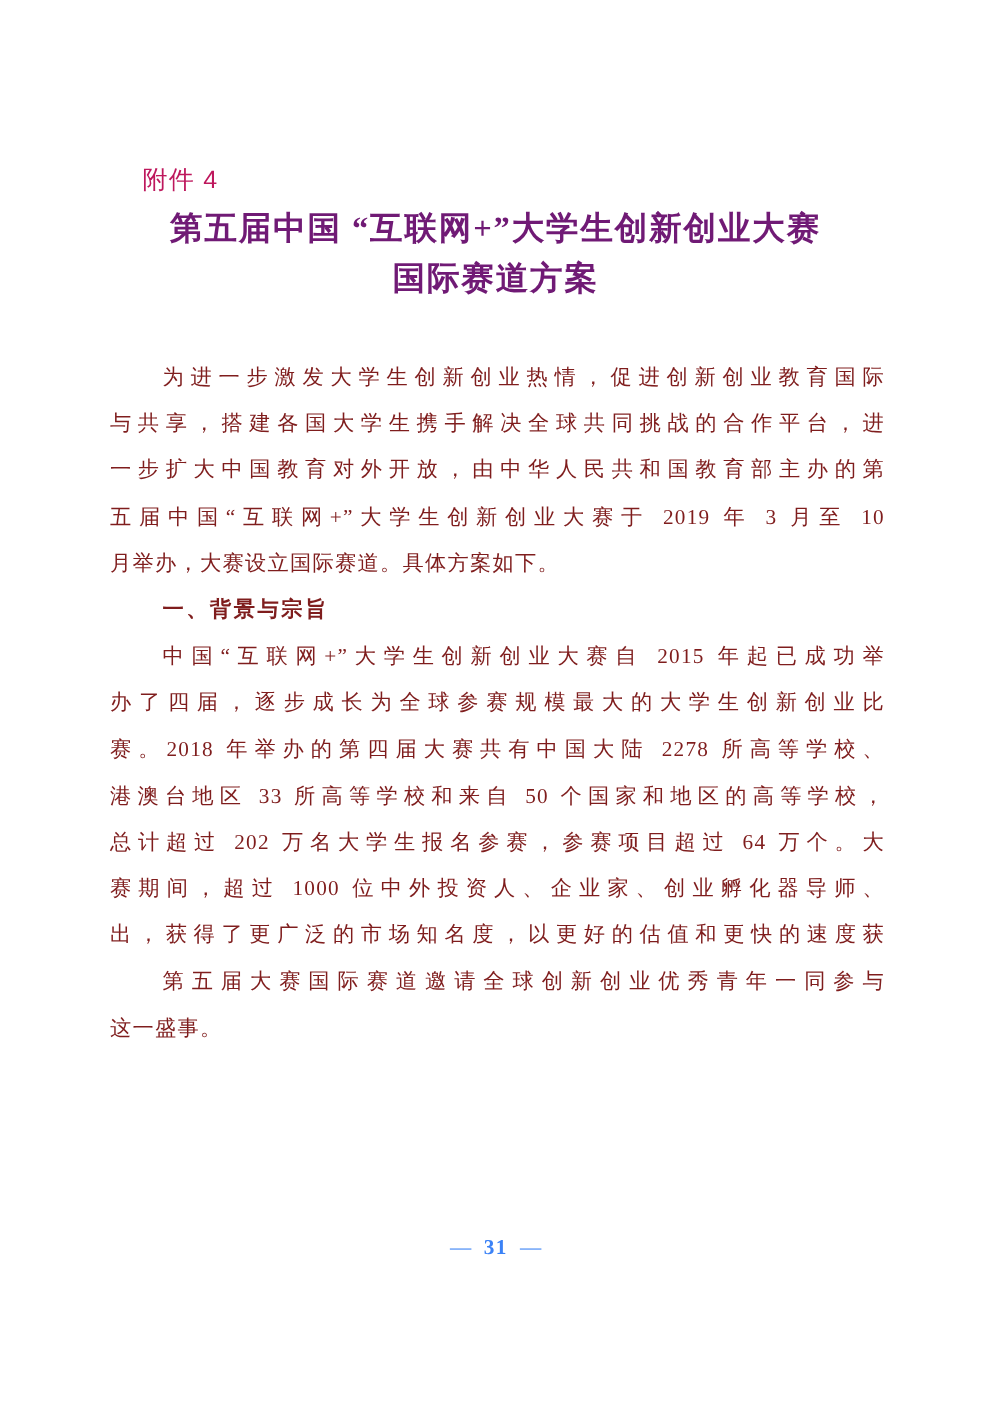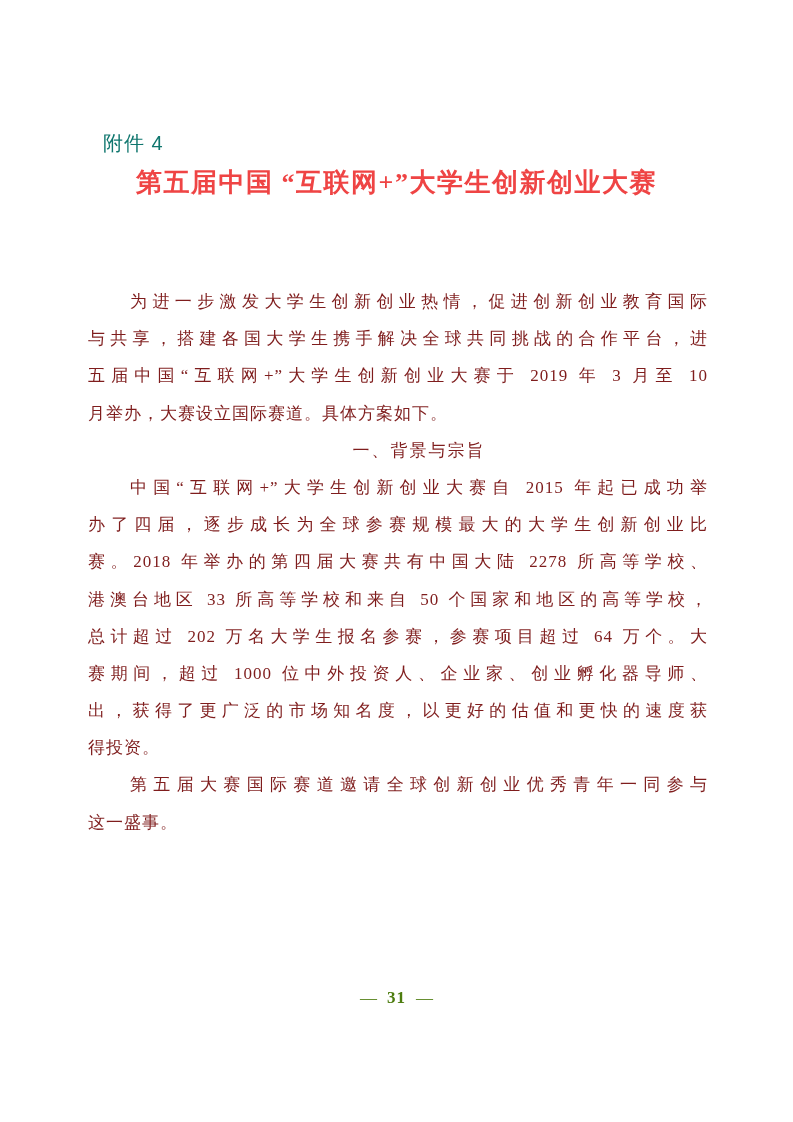--- a/index.html
+++ b/index.html
@@ -7,38 +7,38 @@
     position: relative;
     width: 793px;
     height: 1122px;
     background: #ffffff;
     color: #000000;
     overflow: hidden;
     font-family: "Liberation Serif", "DejaVu Serif", serif;
   }
   .attachment {
     position: absolute;
-    left: 103px;
+    left: 114px;
     top: 130px;
     font-family: "Liberation Sans", "DejaVu Sans", sans-serif;
     font-size: 20px;
     letter-spacing: 1px;
-    color: #0f766e;
+    color: #be185d;
   }
   .title {
     position: absolute;
     left: 0;
     top: 163px;
     width: 793px;
     text-align: center;
     font-weight: bold;
     font-size: 26px;
     line-height: 40px;
     letter-spacing: 1.5px;
-    color: #ef4444;
+    color: #701a75;
   }
   .content {
     position: absolute;
     left: 88px;
     top: 283px;
     width: 620px;
   }
   .bl {
     height: 37.2px;
     line-height: 37.2px;
@@ -48,65 +48,65 @@
     color: #7f1d1d;
   }
   .j {
     white-space: normal;
     text-align: justify;
     text-align-last: justify;
   }
   .i { text-indent: 42px; }
   .heading {
     font-family: "Liberation Sans", "DejaVu Sans", sans-serif;
-    font-weight: normal;
+    font-weight: bold;
     letter-spacing: 2px;
-    text-align: center;
   }
   .footer {
     position: absolute;
     left: 0;
     top: 986px;
     width: 793px;
     text-align: center;
     font-size: 17px;
     line-height: 24px;
-    color: #4d7c0f;
+    color: #3b82f6;
   }
   .footer .dash { font-weight: normal; }
   .footer .pn { font-weight: bold; margin: 0 10px; letter-spacing: 1px; }
 </style>
 </head>
 <body>
 
 <div class="page">
 
   <div class="attachment">附件 4</div>
 
   <div class="title">
     <div>第五届中国 “互联网+”大学生创新创业大赛</div>
+    <div>国际赛道方案</div>
   </div>
 
   <div class="content">
 
     <div class="bl j i">为进一步激发大学生创新创业热情，促进创新创业教育国际</div>
     <div class="bl j">与共享，搭建各国大学生携手解决全球共同挑战的合作平台，进</div>
+    <div class="bl j">一步扩大中国教育对外开放，由中华人民共和国教育部主办的第</div>
     <div class="bl j">五届中国“互联网+”大学生创新创业大赛于 2019 年 3 月至 10</div>
     <div class="bl">月举办，大赛设立国际赛道。具体方案如下。</div>
 
     <div class="bl heading i">一、背景与宗旨</div>
 
     <div class="bl j i">中国“互联网+”大学生创新创业大赛自 2015 年起已成功举</div>
     <div class="bl j">办了四届，逐步成长为全球参赛规模最大的大学生创新创业比</div>
     <div class="bl j">赛。2018 年举办的第四届大赛共有中国大陆 2278 所高等学校、</div>
     <div class="bl j">港澳台地区 33 所高等学校和来自 50 个国家和地区的高等学校，</div>
     <div class="bl j">总计超过 202 万名大学生报名参赛，参赛项目超过 64 万个。大</div>
     <div class="bl j">赛期间，超过 1000 位中外投资人、企业家、创业孵化器导师、</div>
     <div class="bl j">出，获得了更广泛的市场知名度，以更好的估值和更快的速度获</div>
-    <div class="bl">得投资。</div>
 
     <div class="bl j i">第五届大赛国际赛道邀请全球创新创业优秀青年一同参与</div>
     <div class="bl">这一盛事。</div>
   </div>
 
   <div class="footer">
     <span class="dash">—</span><span class="pn">31</span><span class="dash">—</span>
   </div>
 
 </div>

